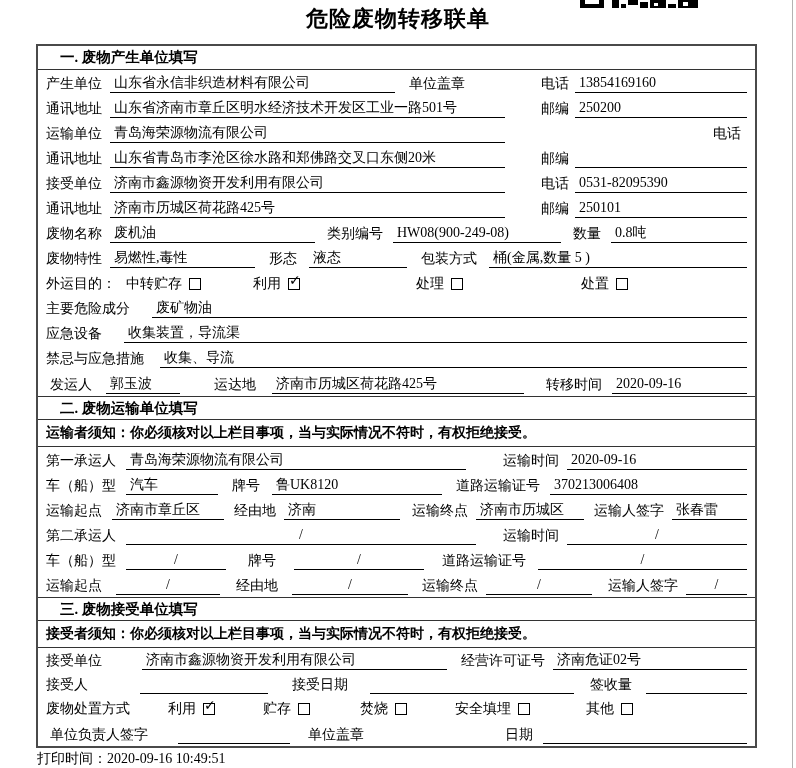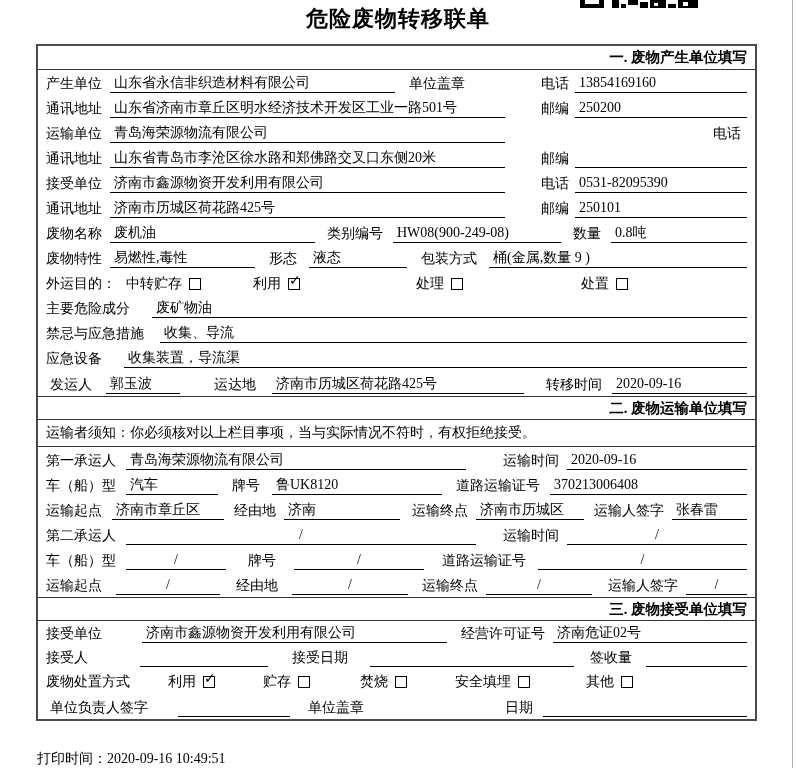--- a/index.html
+++ b/index.html
@@ -10,25 +10,25 @@
   
   .hdr { position:relative; height:44px; }
   .serial { position:absolute; left:36px; top:10px; font-size:14.5px; white-space:nowrap; }
   .title { position:absolute; left:0; right:0; top:4px; text-align:center;
            font-size:22px; font-weight:bold; letter-spacing:1px; }
   .qr { position:absolute; left:580px; top:0; }
 
   
   .form { position:absolute; left:36px; top:44px; width:721px;
           border:2px solid #4a4a4a; background:#fff; }
-  .sec { height:24px; line-height:21px; padding:1px 8px; font-weight:bold;
-         font-size:14.5px; border-bottom:1px solid #333;text-align:right; }
+  .sec { height:24px; line-height:21px; padding:1px 22px; font-weight:bold;
+         font-size:14.5px; border-bottom:1px solid #333; }
   .sec.mid { border-top:1px solid #333; }
   .notice { height:27px; line-height:25px; padding:0 8px; border-bottom:1px solid #333;
-            white-space:nowrap; }
+            white-space:nowrap;font-weight:bold; }
   .row { height:25px; display:flex; align-items:flex-end; padding:0 8px 2px 8px; }
   .row.h24 { height:24px; }
   .row.h26 { height:26px;padding-left:12px; }
   .lbl { line-height:19px; white-space:nowrap; flex:none; }
   .fill { border-bottom:1px solid #000; height:19px; line-height:18px; padding:0 4px;
           white-space:nowrap; overflow:hidden; flex:none; }
   .fill.grow { flex:1 1 auto; }
   .ctr { text-align:center; }
   .ml-auto { margin-left:auto; }
 
@@ -118,21 +118,21 @@
       <span class="lbl" style="margin-left:12px">数量</span>
       <span class="fill grow" style="margin-left:10px">0.8吨</span>
     </div>
 
     <div class="row">
       <span class="lbl" style="width:64px">废物特性</span>
       <span class="fill" style="width:145px">易燃性,毒性</span>
       <span class="lbl" style="margin-left:14px">形态</span>
       <span class="fill" style="width:98px;margin-left:12px">液态</span>
       <span class="lbl" style="margin-left:14px">包装方式</span>
-      <span class="fill grow" style="margin-left:12px">桶(金属,数量 9 )</span>
+      <span class="fill grow" style="margin-left:12px">桶(金属,数量 5 )</span>
     </div>
 
     <div class="row">
       <span class="lbl">外运目的：</span>
       <span class="cbgroup" style="margin-left:10px">
         <span class="lbl">中转贮存</span>
         <span class="cb">
             <span class="mark"></span>
           </span>
       </span>
@@ -155,27 +155,27 @@
           </span>
       </span>
     </div>
 
     <div class="row">
       <span class="lbl">主要危险成分</span>
       <span class="fill grow" style="margin-left:22px">废矿物油</span>
     </div>
 
     <div class="row">
+      <span class="lbl">应急设备</span>
+      <span class="fill grow" style="margin-left:22px">收集装置，导流渠</span>
+    </div>
+
+    <div class="row">
       <span class="lbl">禁忌与应急措施</span>
       <span class="fill grow" style="margin-left:16px">收集、导流</span>
-    </div>
-
-    <div class="row">
-      <span class="lbl">应急设备</span>
-      <span class="fill grow" style="margin-left:22px">收集装置，导流渠</span>
     </div>
 
     <div class="row h26">
       <span class="lbl">发运人</span>
       <span class="fill" style="width:74px;margin-left:14px">郭玉波</span>
       <span class="lbl" style="margin-left:34px">运达地</span>
       <span class="fill" style="width:252px;margin-left:16px">济南市历城区荷花路425号</span>
       <span class="lbl" style="margin-left:22px">转移时间</span>
       <span class="fill grow" style="margin-left:10px">2020-09-16</span>
     </div>
@@ -231,20 +231,21 @@
       <span class="fill ctr" style="width:104px;margin-left:8px">/</span>
       <span class="lbl" style="margin-left:16px">经由地</span>
       <span class="fill ctr" style="width:116px;margin-left:14px">/</span>
       <span class="lbl" style="margin-left:14px">运输终点</span>
       <span class="fill ctr" style="width:106px;margin-left:8px">/</span>
       <span class="lbl" style="margin-left:16px">运输人签字</span>
       <span class="fill grow ctr" style="margin-left:8px">/</span>
     </div>
 
     <div class="sec mid">三. 废物接受单位填写</div>
+    <div class="notice">接受者须知：你必须核对以上栏目事项，当与实际情况不符时，有权拒绝接受。</div>
 
     <div class="row h24">
       <span class="lbl" style="width:60px">接受单位</span>
       <span class="fill" style="width:305px;margin-left:36px">济南市鑫源物资开发利用有限公司</span>
       <span class="lbl" style="margin-left:14px">经营许可证号</span>
       <span class="fill grow" style="margin-left:8px">济南危证02号</span>
     </div>
 
     <div class="row h24">
       <span class="lbl" style="width:48px">接受人</span>

